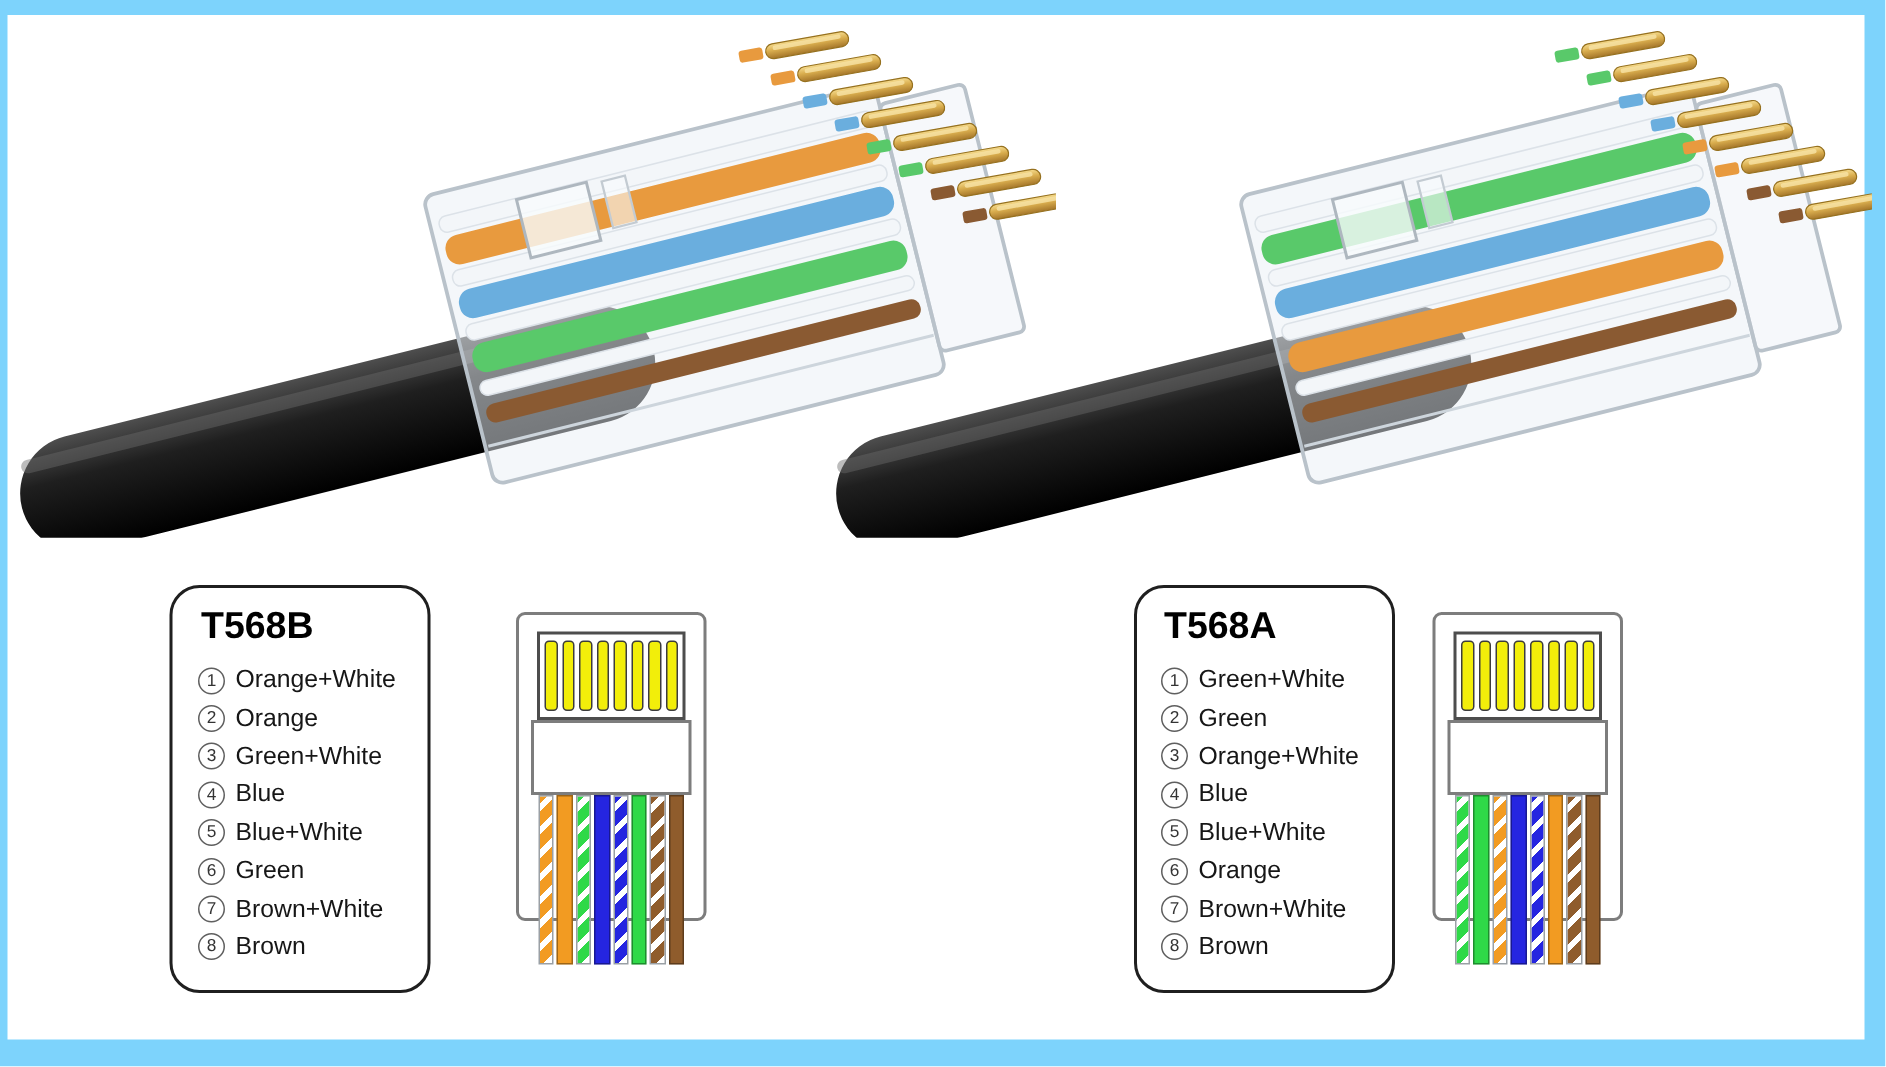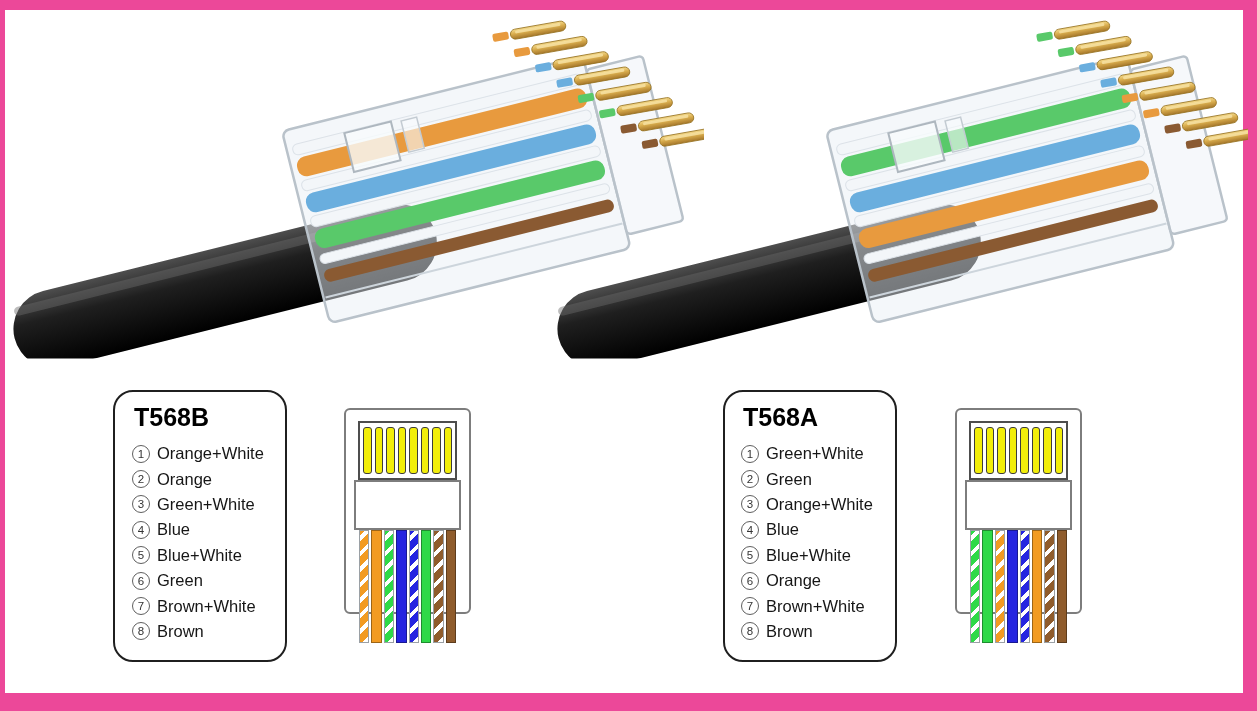--- a/index.html
+++ b/index.html
@@ -27,21 +27,21 @@
   .std-box{
     position:absolute;top:390px;
     width:174px;height:272px;
     box-sizing:border-box;
     background:#fff;
     border:2px solid #1f1f1f;
     border-radius:20px;
     padding:11px 0 0 17px;
   }
   .g0 .std-box{left:113px;}
-  .g1 .std-box{left:723px;padding-left:16px;}
+  .g1 .std-box{left:756px;padding-left:16px;}
   .std-title{
     font-size:25px;font-weight:bold;color:#000;
     margin:0 0 9px 2px;letter-spacing:0px;
   }
   ul.pin-list{list-style:none;margin:0;padding:0;}
   ul.pin-list li{
     display:flex;align-items:center;
     height:25.4px;
     font-size:16.5px;color:#161616;
     white-space:nowrap;
@@ -94,21 +94,21 @@
     background:repeating-linear-gradient(-45deg,#ffffff 0 4px,var(--c) 4px 11px);
   }
   .wire.solid{
     background:var(--c);
     border-color:rgba(0,0,0,0.35);
   }
 </style>
 </head>
 <body>
 
-<div id="screen" style="background: #ec4899;">
+<div id="screen" style="background: #7dd3fc;">
   <div class="panel" style="background: rgb(255, 255, 255);"></div>
 
   <svg width="0" height="0" style="position:absolute" aria-hidden="true">
     <defs>
       <linearGradient id="cableG" x1="0" y1="0" x2="0" y2="1">
         <stop offset="0" stop-color="#4e4e4e"></stop>
         <stop offset="0.35" stop-color="#1f1f1f"></stop>
         <stop offset="0.75" stop-color="#0c0c0c"></stop>
         <stop offset="1" stop-color="#000000"></stop>
       </linearGradient>

